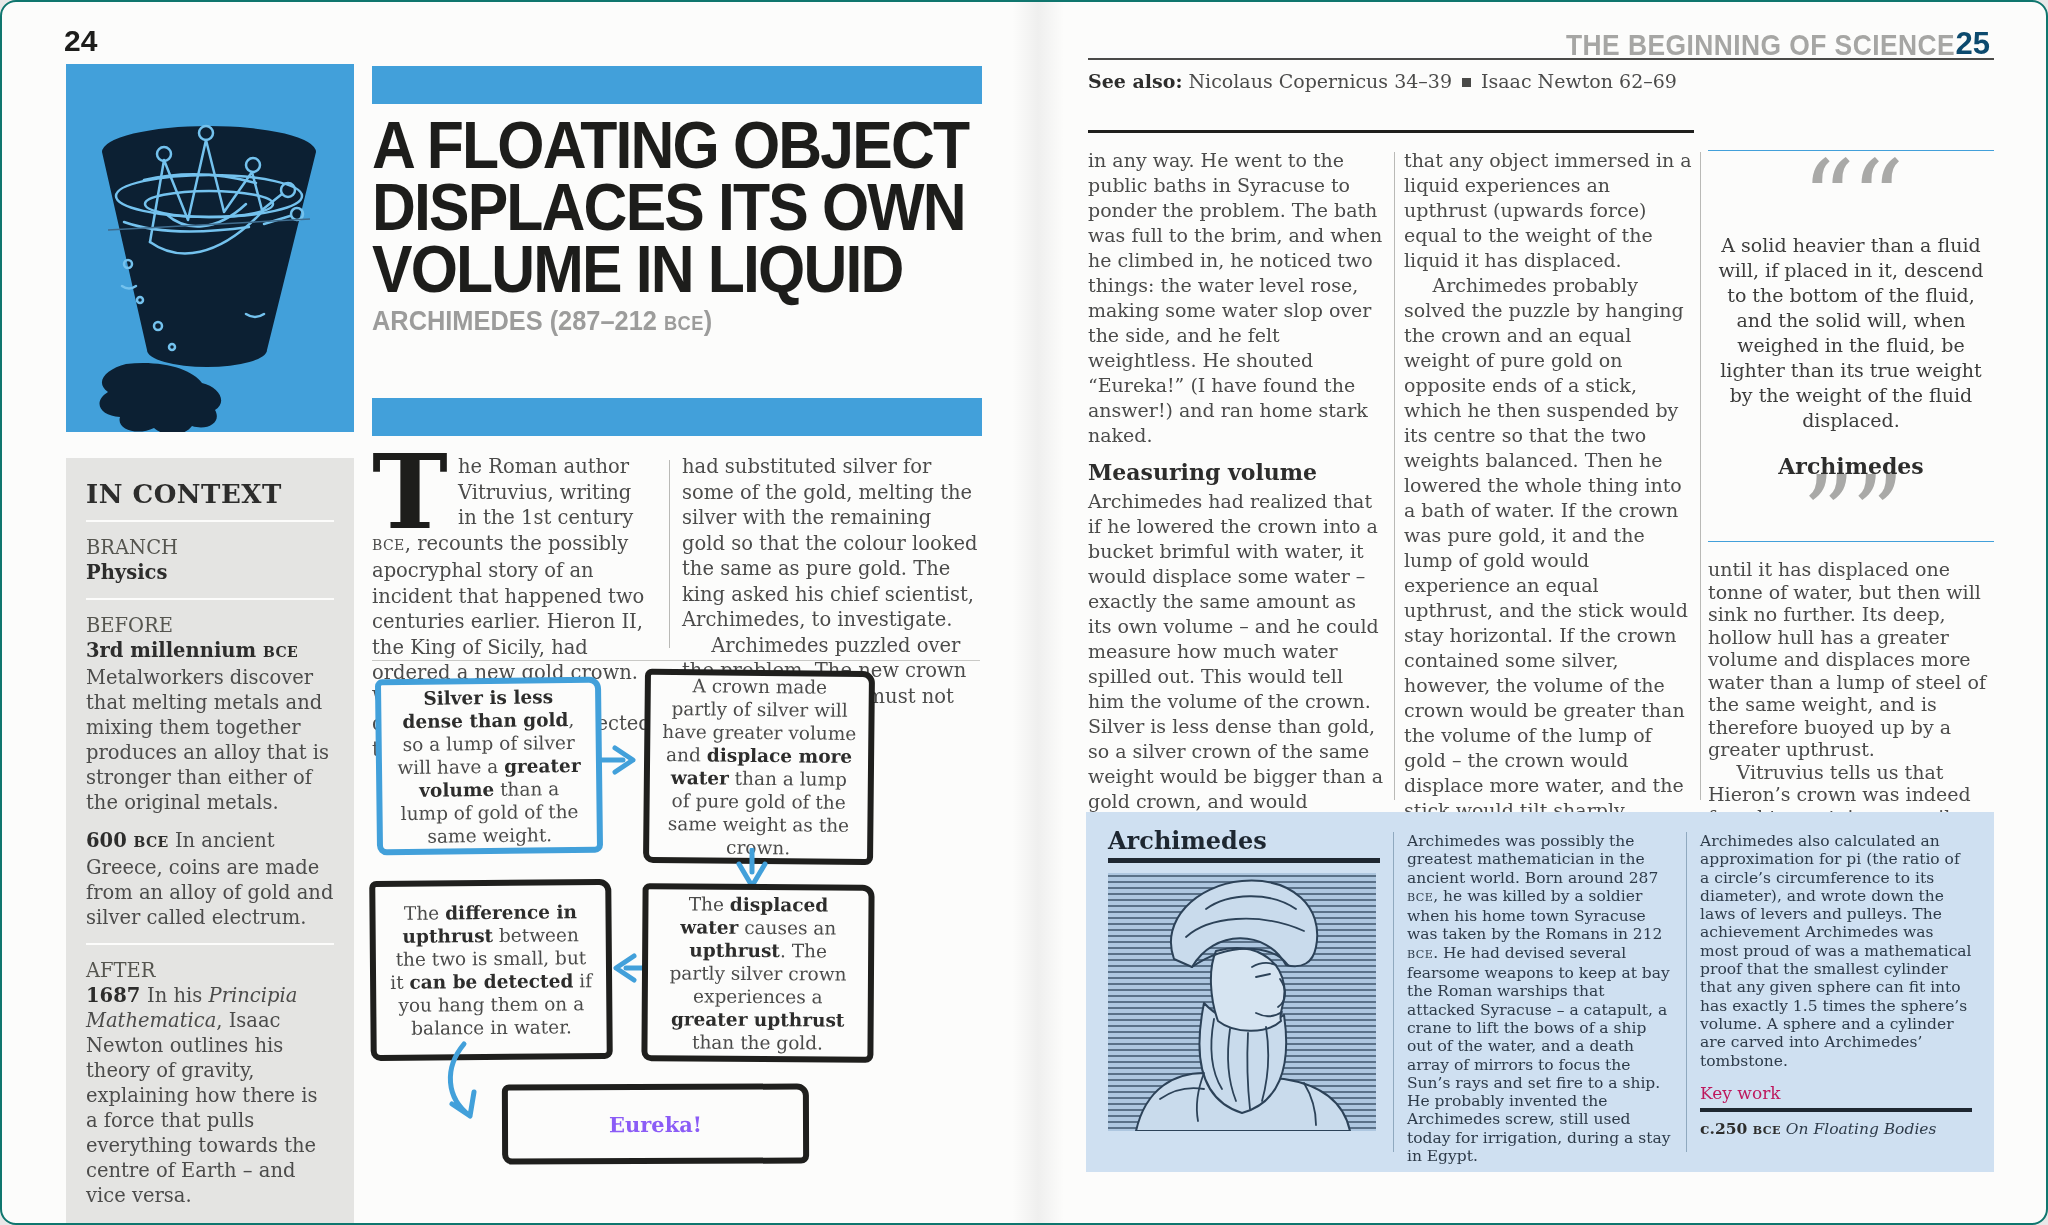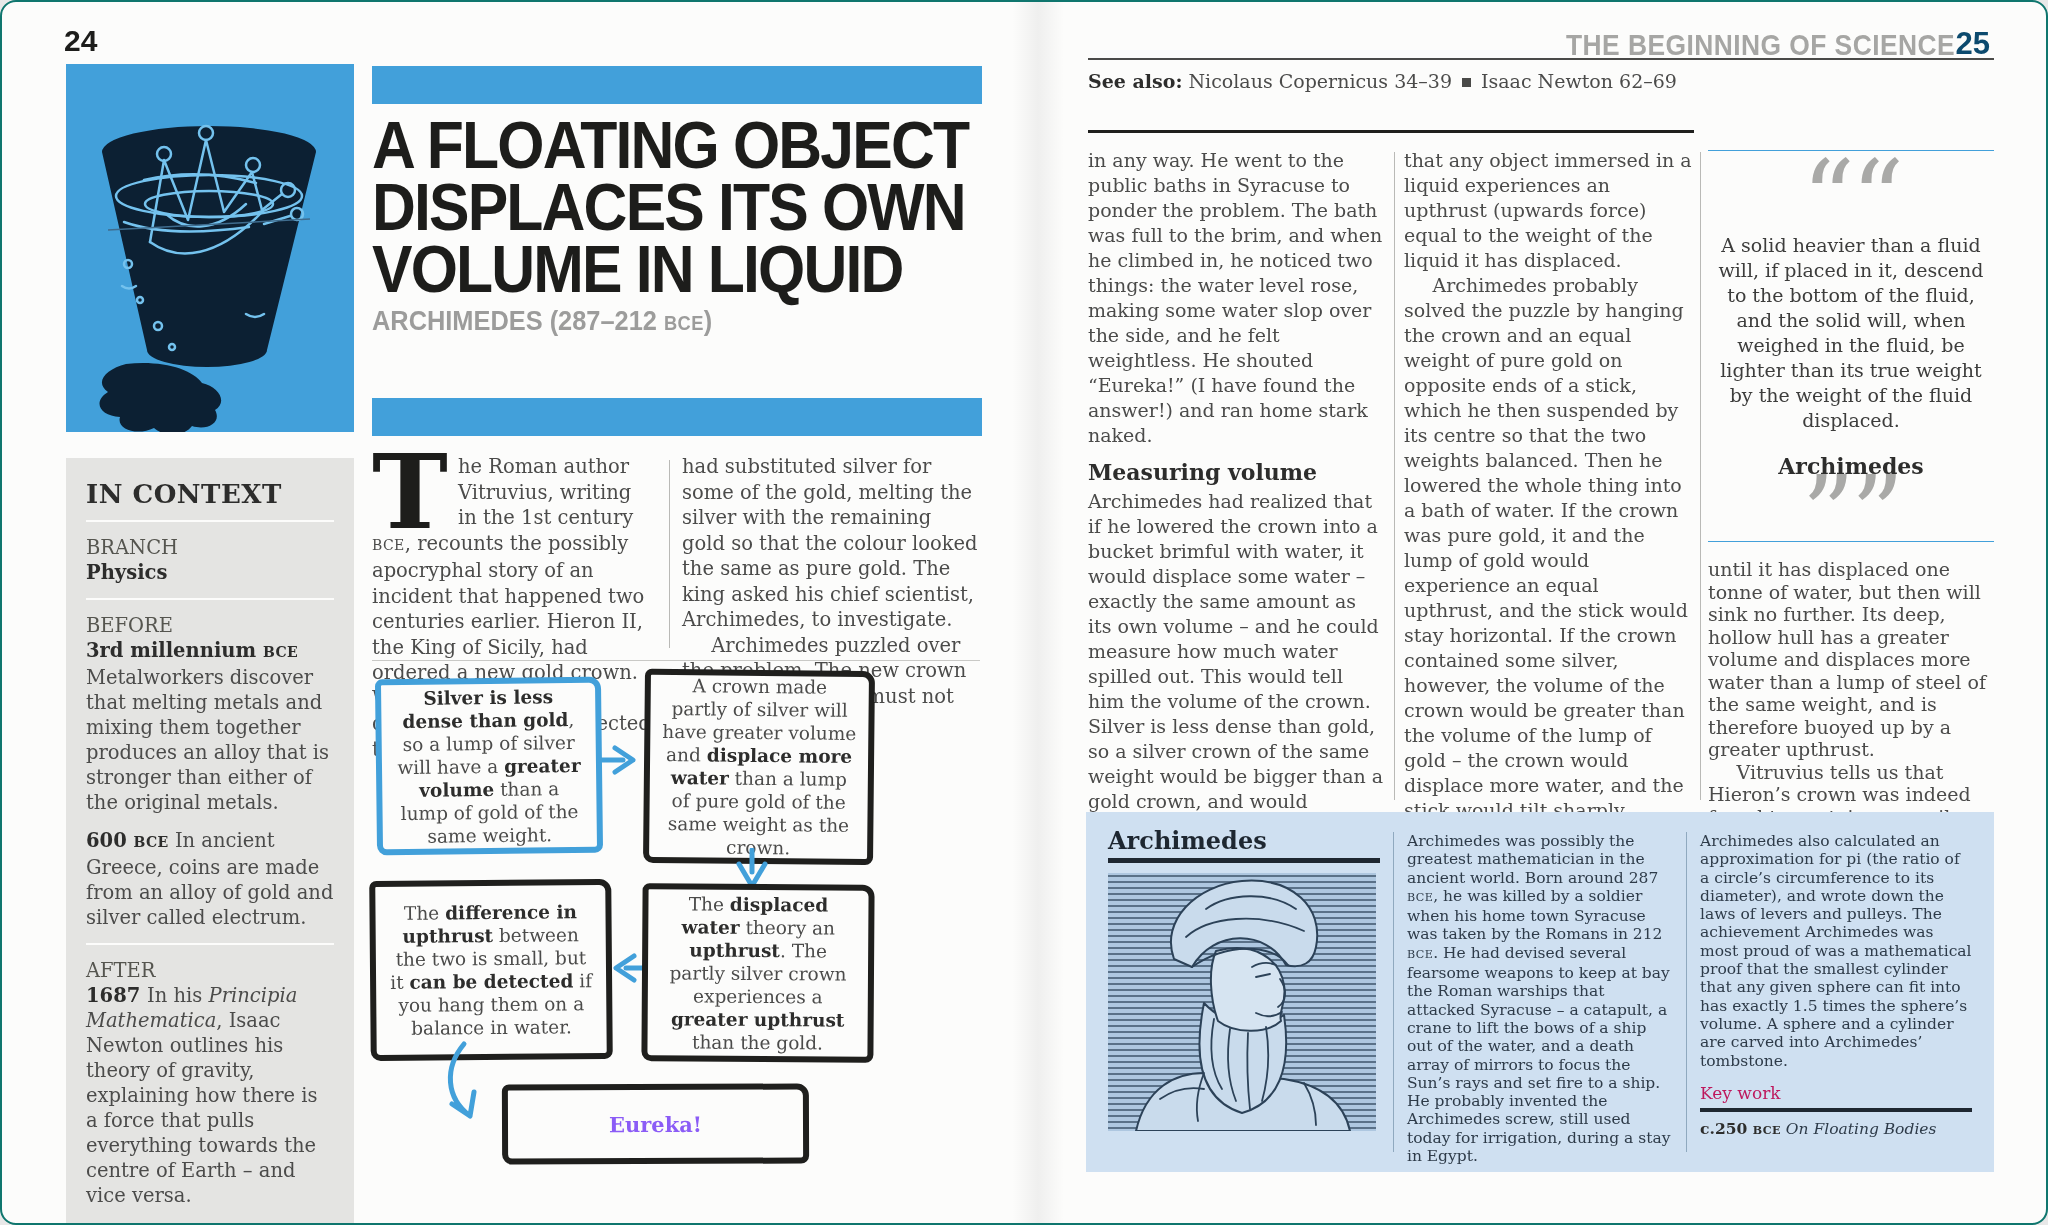--- a/index.html
+++ b/index.html
@@ -154,21 +154,21 @@
   <svg class="abs" style="left:731px;top:846px;" width="38" height="42" viewBox="0 0 38 42">
     <path d="M19 2 V24 M6 16 L19 38 L32 16" fill="none" stroke="#42a0da" stroke-width="5" stroke-linecap="round" stroke-linejoin="round"></path>
   </svg>
   <div class="abs sketchbox" style="left:368px;top:878px;width:242px;height:180px;transform:rotate(-0.5deg);">
     <div><span>The </span><span class="b">difference in upthrust</span><span> between the two is small, but it </span><span class="b">can be detected</span><span> if you hang them on a balance in water.</span></div>
   </div>
   <svg class="abs" style="left:604px;top:948px;" width="44" height="36" viewBox="0 0 44 36">
     <path d="M42 18 H20 M28 6 L10 18 L28 30" fill="none" stroke="#42a0da" stroke-width="5" stroke-linecap="round" stroke-linejoin="round"></path>
   </svg>
   <div class="abs sketchbox" style="left:640px;top:882px;width:232px;height:178px;transform:rotate(0.4deg);">
-    <div><span>The </span><span class="b">displaced water</span><span> theory an </span><span class="b">upthrust</span><span>. The partly silver crown experiences a </span><span class="b">greater upthrust</span><span> than the gold.</span></div>
+    <div><span>The </span><span class="b">displaced water</span><span> causes an </span><span class="b">upthrust</span><span>. The partly silver crown experiences a </span><span class="b">greater upthrust</span><span> than the gold.</span></div>
   </div>
   <svg class="abs" style="left:436px;top:1038px;" width="70" height="90" viewBox="0 0 70 90">
     <path d="M26 4 C6 28 8 58 32 76 M14 64 L32 76 L36 52" fill="none" stroke="#42a0da" stroke-width="5" stroke-linecap="round" stroke-linejoin="round"></path>
   </svg>
   <div class="abs sketchbox" style="left:500px;top:1082px;width:307px;height:80px;transform:rotate(-0.2deg);">
     <div class="eureka">Eureka!</div>
   </div>
 
   <div class="abs gutter"></div>
 

